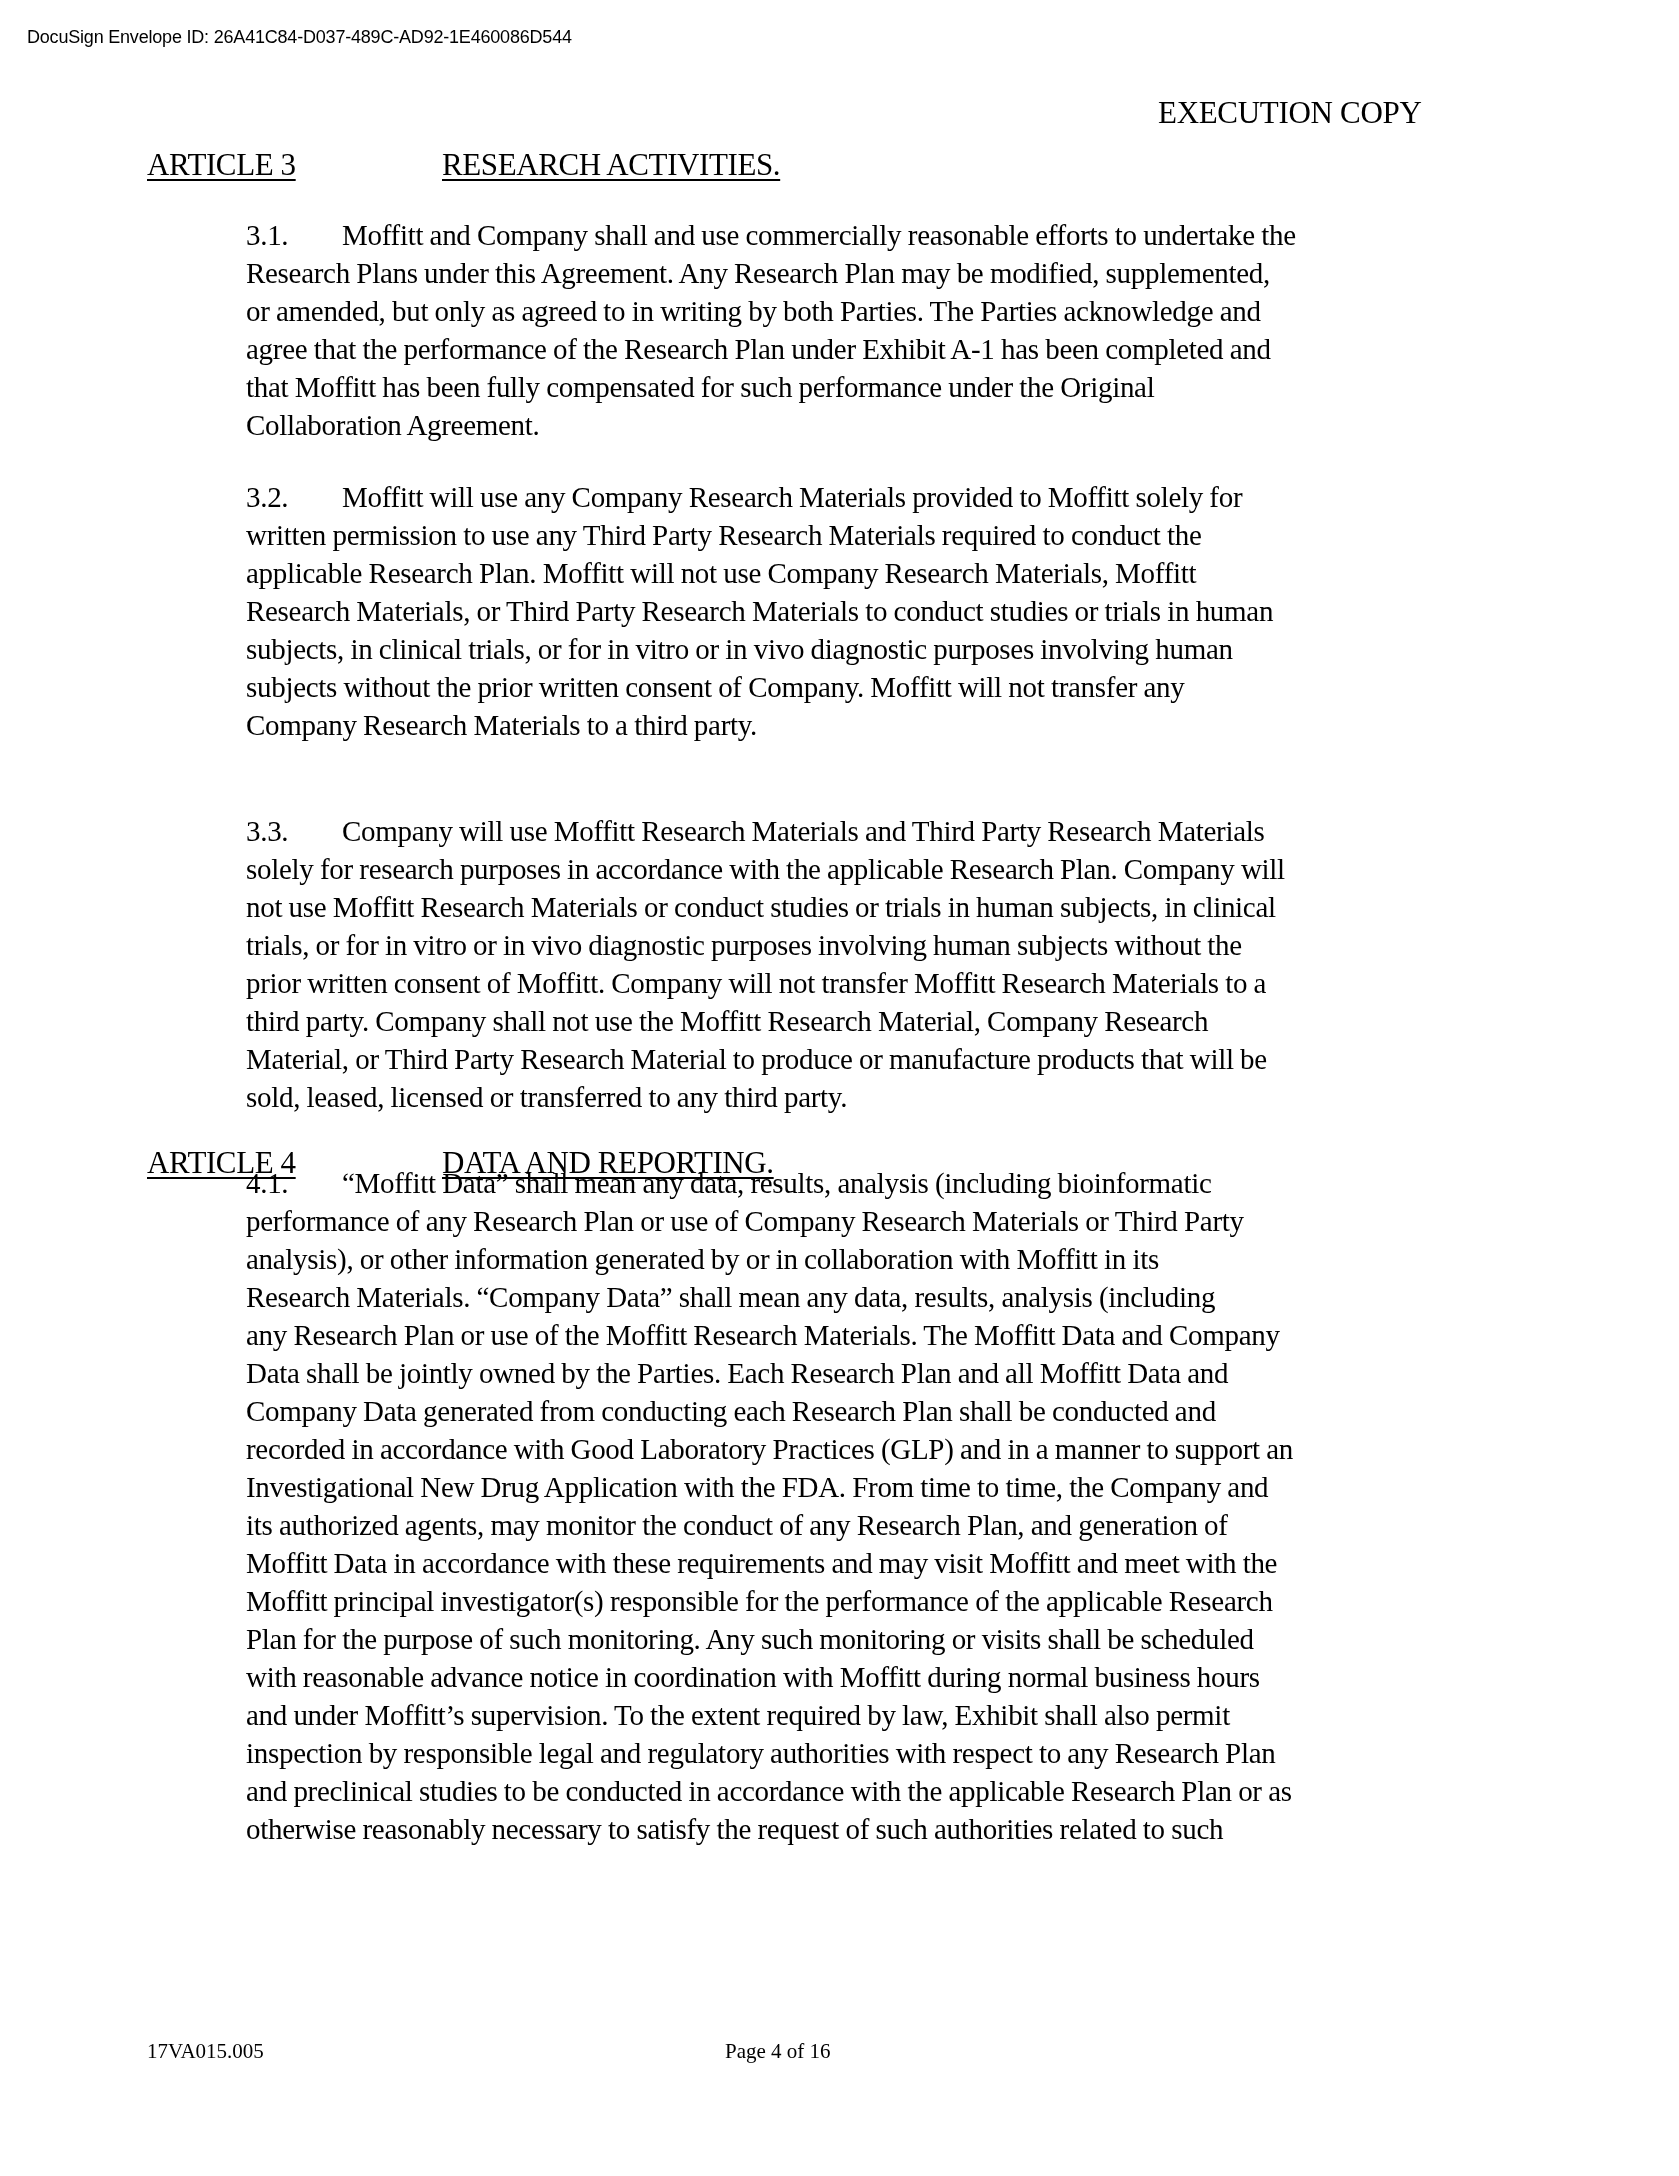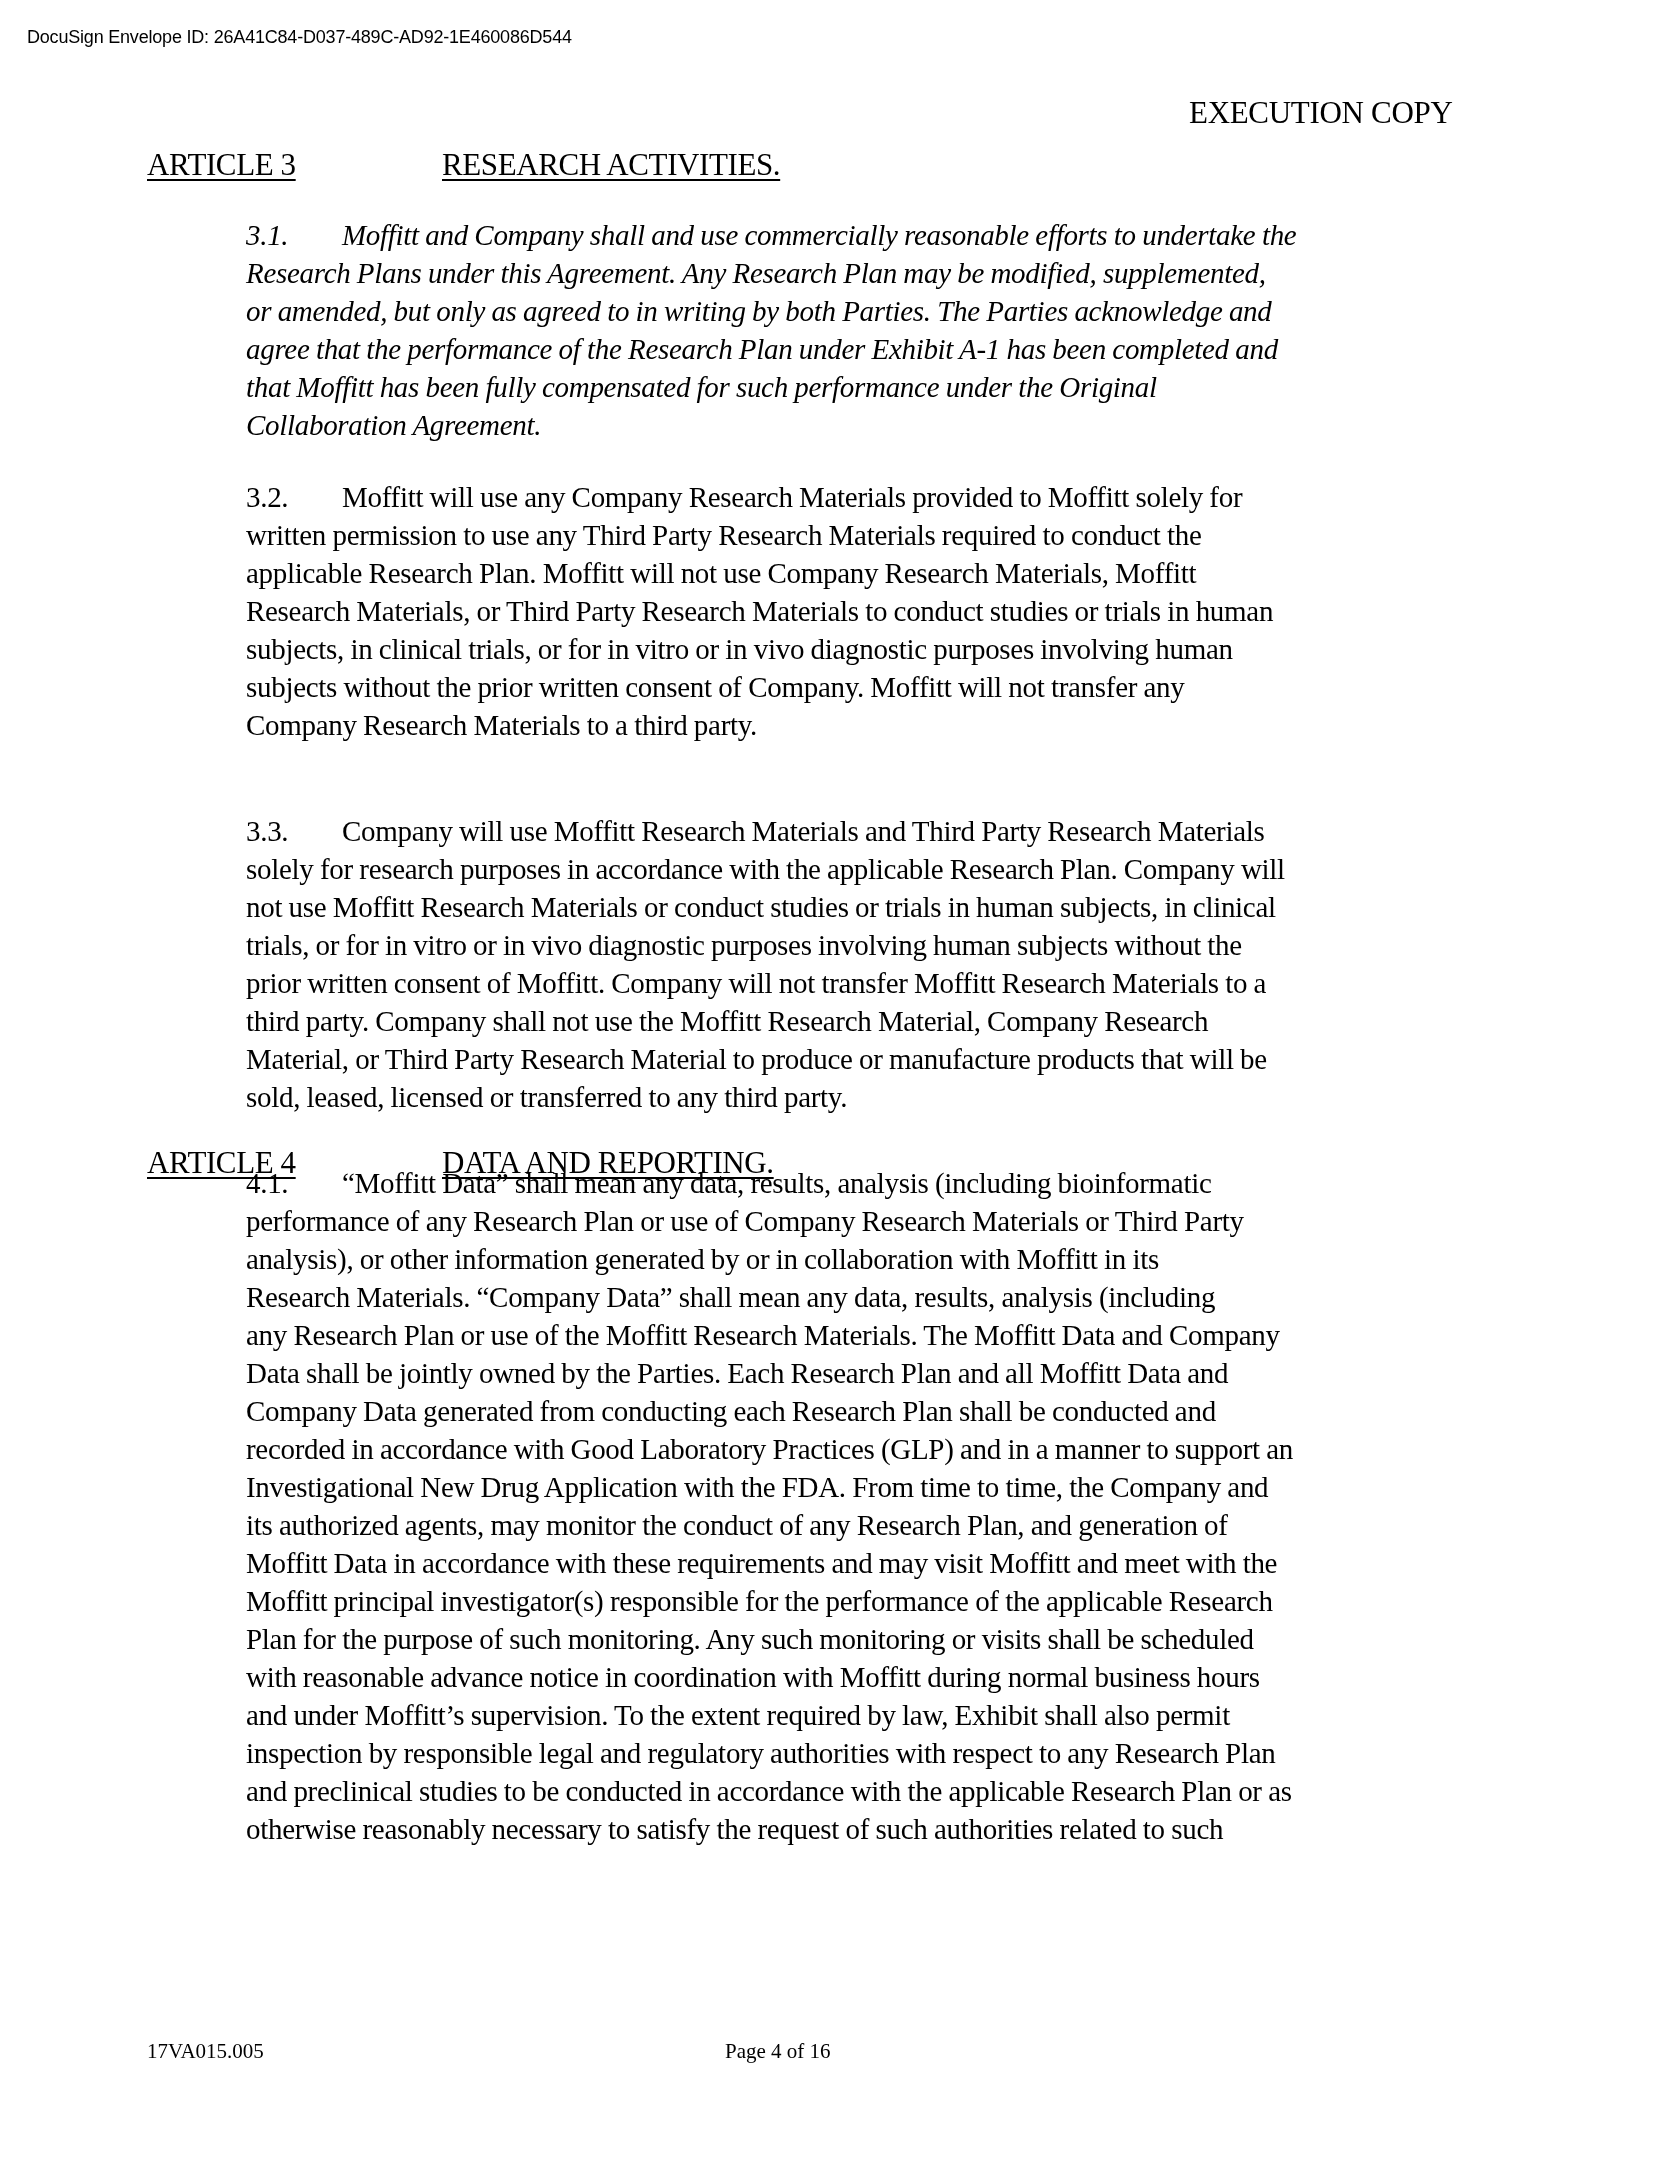--- a/index.html
+++ b/index.html
@@ -19,21 +19,21 @@
       position: absolute;
       left: 27px;
       top: 27px;
       font-family: "Liberation Sans", "DejaVu Sans", sans-serif;
       font-size: 18px;
       letter-spacing: -0.2px;
       white-space: nowrap;
     }
     .execution-copy {
       position: absolute;
-      left: 1189px;
+      left: 1158px;
       top: 95px;
       font-size: 31px;
       white-space: nowrap;
       letter-spacing: -0.3px;
     }
     .article-heading {
       position: absolute;
       left: 147px;
       font-size: 31px;
       white-space: nowrap;
@@ -95,21 +95,21 @@
 <body>
 
 <div class="envelope-id">DocuSign Envelope ID: 26A41C84-D037-489C-AD92-1E460086D544</div>
 <div class="execution-copy">EXECUTION COPY</div>
 
 <div class="article-heading" style="top:147px;">
   <span class="art-num">ARTICLE 3</span>
   <span class="art-title">RESEARCH ACTIVITIES.</span>
 </div>
 
-<div class="clause" style="top:216px;font-style:italic;">
+<div class="clause" style="top:216px;">
   <span class="line"><span class="num">3.1.</span><span>Moffitt and Company shall and use commercially reasonable efforts to undertake the</span></span>
   <span class="line">Research Plans under this Agreement.  Any Research Plan may be modified, supplemented,</span>
   <span class="line">or amended, but only as agreed to in writing by both Parties. The Parties acknowledge and</span>
   <span class="line">agree that the performance of the Research Plan under Exhibit A-1 has been completed and</span>
   <span class="line">that Moffitt has been fully compensated for such performance under the Original</span>
   <span class="line">Collaboration Agreement.</span>
 </div>
 
 <div class="clause" style="top:478px;">
   <span class="line"><span class="num">3.2.</span><span>Moffitt will use any Company Research Materials provided to Moffitt solely for</span></span>

